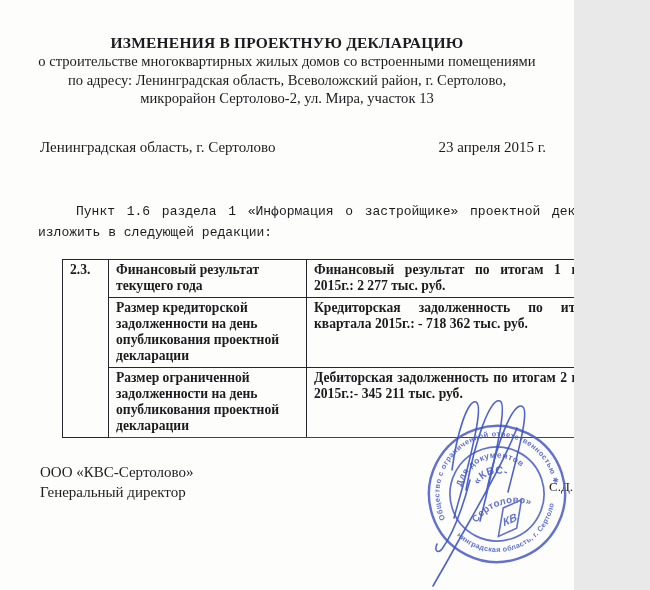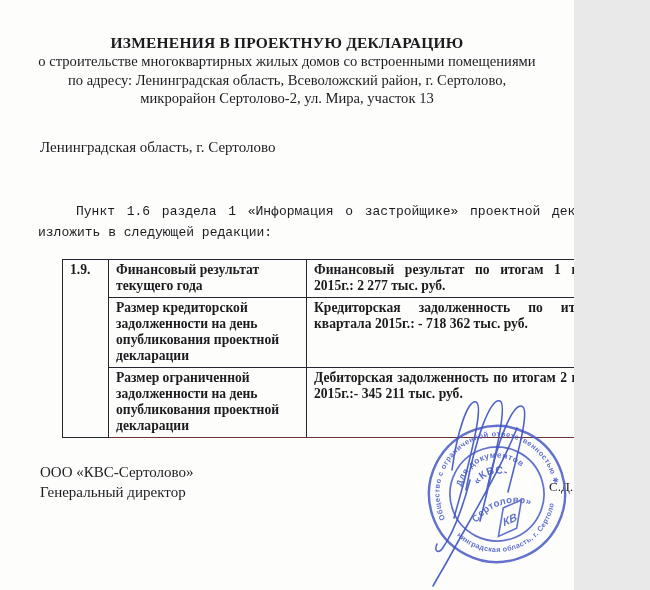--- a/index.html
+++ b/index.html
@@ -79,28 +79,29 @@
 
   <div class="title-block">
     <div class="doc-title">ИЗМЕНЕНИЯ В ПРОЕКТНУЮ ДЕКЛАРАЦИЮ</div>
     <div class="doc-subtitle">о строительстве многоквартирных жилых домов со встроенными помещениями</div>
     <div class="doc-subtitle">по адресу: Ленинградская область, Всеволожский район, г. Сертолово,</div>
     <div class="doc-subtitle">микрорайон Сертолово-2, ул. Мира, участок 13</div>
   </div>
 
   <div class="place-date">
     <span>Ленинградская область, г. Сертолово</span>
+    <span>23 апреля 2015 г.</span>
   </div>
 
   <div class="intro">Пункт 1.6 раздела 1 «Информация о застройщике» проектной декларации изложить в следующей редакции:</div>
 
   <table class="decl">
     <tbody>
       <tr>
-        <td class="c-num" rowspan="3">1.9.</td>
+        <td class="c-num" rowspan="3">2.3.</td>
         <td class="c-label">Финансовый результат текущего года</td>
         <td class="c-value">Финансовый результат по итогам 1 квартала 2015г.: 2 277 тыс. руб.</td>
       </tr>
       <tr>
         <td class="c-label">Размер кредиторской задолженности на день опубликования проектной декларации</td>
         <td class="c-value">Кредиторская задолженность по итогам 1 квартала 2015г.: - 718 362 тыс. руб.</td>
       </tr>
       <tr class="last">
         <td class="c-label">Размер ограниченной задолженности на день опубликования проектной декларации</td>
         <td class="c-value">Дебиторская задолженность по итогам 2 квартала 2015г.:- 345 211 тыс. руб.</td>

